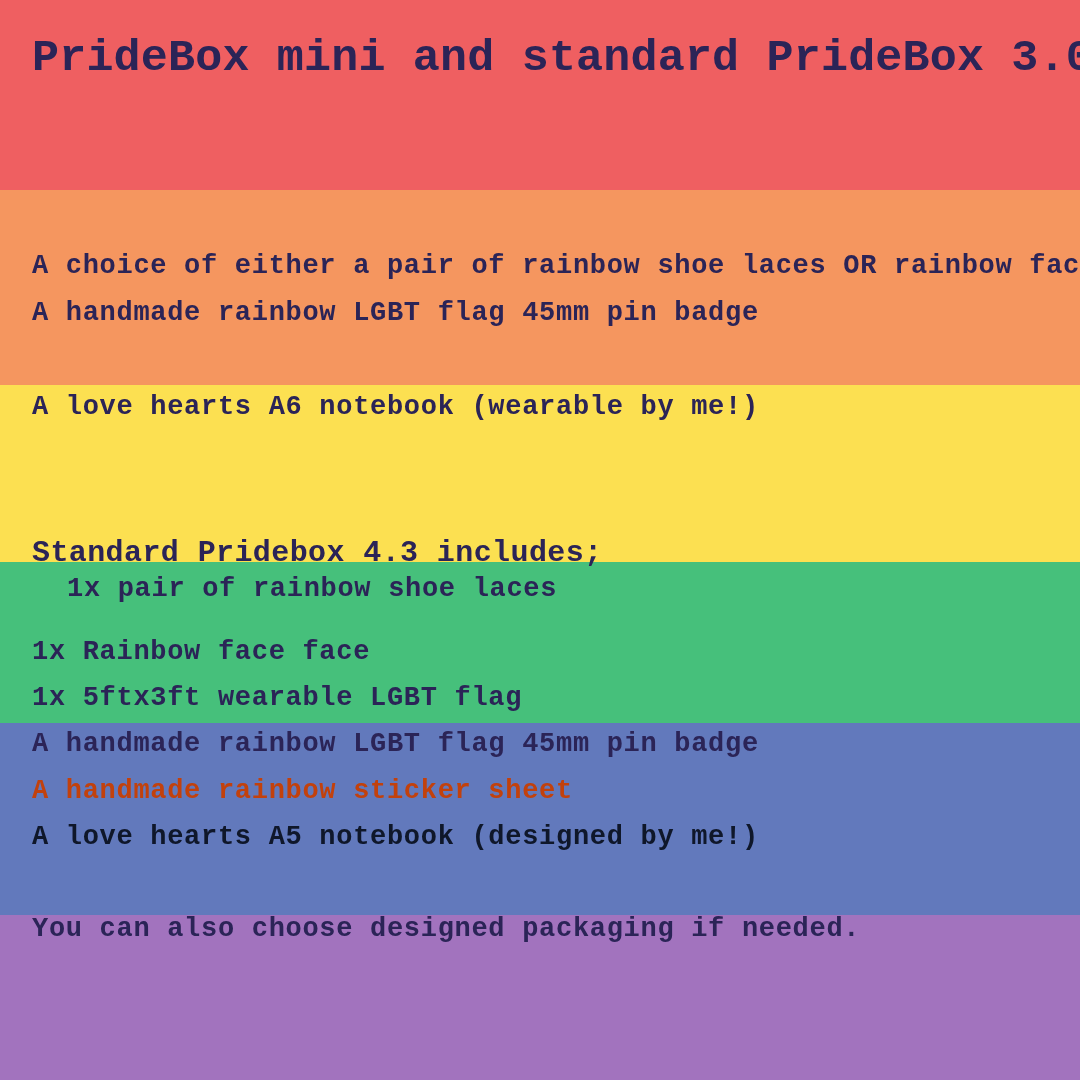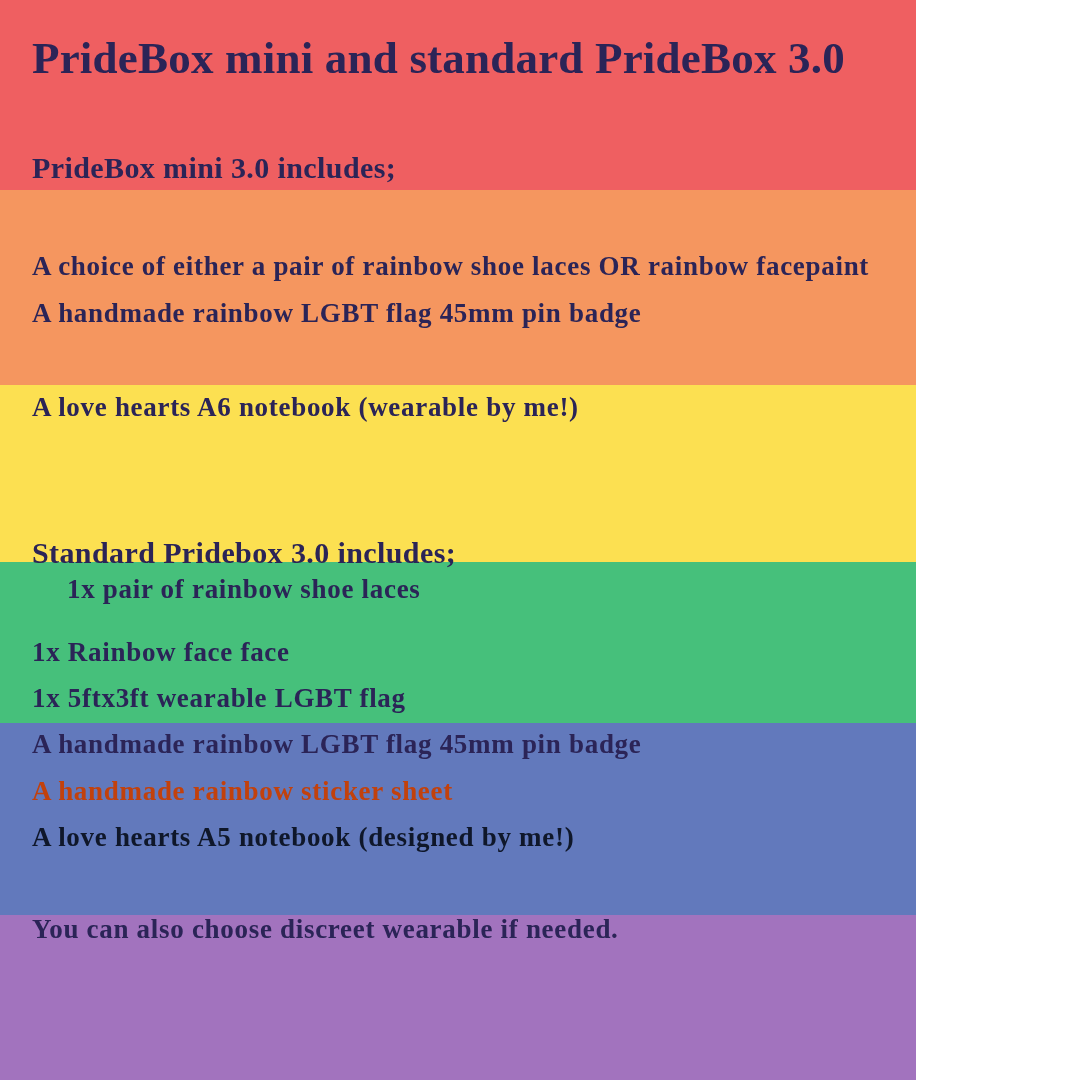--- a/index.html
+++ b/index.html
@@ -2,24 +2,24 @@
 <html><head>
 <meta charset="utf-8">
 <style>
   html, body {
     margin: 0;
     padding: 0;
     background: #ffffff;
   }
   #poster {
     position: relative;
-    width: 916px;
+    width: 1080px;
     height: 1080px;
     overflow: hidden;
-    font-family: Liberation Serif, serif;
+    font-family: Liberation Mono, monospace;
   }
 
   
   .bands {
     position: absolute;
     inset: 0;
     z-index: 0;
   }
   .band {
     position: absolute;
@@ -94,31 +94,30 @@
     <div class="band band-yellow" style="background: rgb(252, 224, 81);"></div>
     <div class="band band-green" style="background: rgb(70, 192, 123);"></div>
     <div class="band band-blue" style="background: rgb(98, 121, 188);"></div>
     <div class="band band-purple" style="background: rgb(162, 115, 190);"></div>
   </div>
 
   <div class="content">
 
     <div class="line title" style="color: rgb(43, 36, 87);">PrideBox mini and standard PrideBox 3.0</div>
 
-    <div class="line subhead sub-mini" style="color: rgb(43, 36, 87);">PrideBox mini 3.0 includes;</div>
 
     <div class="line item mini-1" style="color: rgb(43, 36, 87);">A choice of either a pair of rainbow shoe laces OR rainbow facepaint</div>
     <div class="line item mini-2" style="color: rgb(43, 36, 87);">A handmade rainbow LGBT flag 45mm pin badge</div>
     <div class="line item mini-4" style="color: rgb(43, 36, 87);">A love hearts A6 notebook (wearable by me!)</div>
 
-    <div class="line subhead sub-standard" style="color: rgb(43, 36, 87);">Standard Pridebox 3.0 includes;</div>
+    <div class="line subhead sub-standard" style="color: rgb(43, 36, 87);">Standard Pridebox 4.3 includes;</div>
 
     <div class="line item std-1" style="color: rgb(43, 36, 87);">1x pair of rainbow shoe laces</div>
     <div class="line item std-2" style="color: rgb(43, 36, 87);">1x Rainbow face face</div>
     <div class="line item std-3" style="color: rgb(43, 36, 87);">1x 5ftx3ft wearable LGBT flag</div>
     <div class="line item std-4" style="color: rgb(43, 36, 87);">A handmade rainbow LGBT flag 45mm pin badge</div>
     <div class="line item std-5" style="color: #c2410c;">A handmade rainbow sticker sheet</div>
     <div class="line item std-6" style="color: #0f172a;">A love hearts A5 notebook (designed by me!)</div>
 
-    <div class="line footnote" style="color: rgb(43, 36, 87);">You can also choose discreet wearable if needed.</div>
+    <div class="line footnote" style="color: rgb(43, 36, 87);">You can also choose designed packaging if needed.</div>
 
   </div>
 </div>
 
 </body></html>

